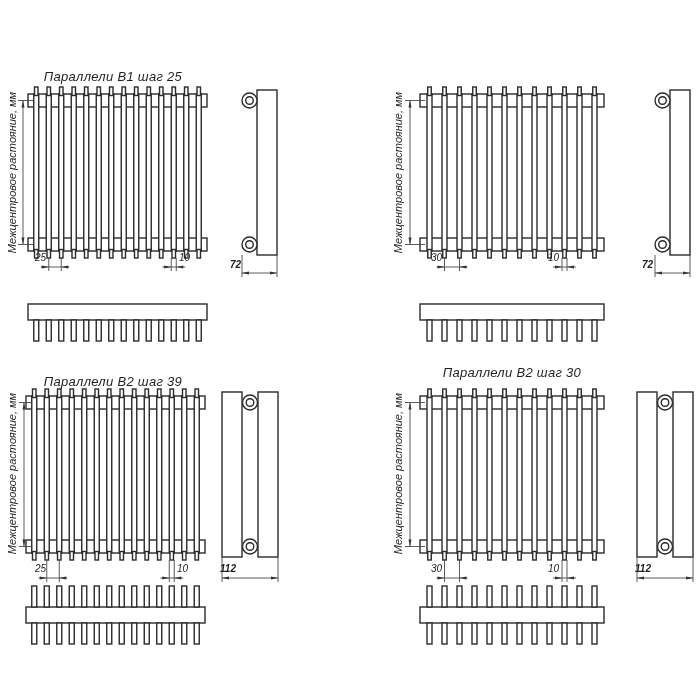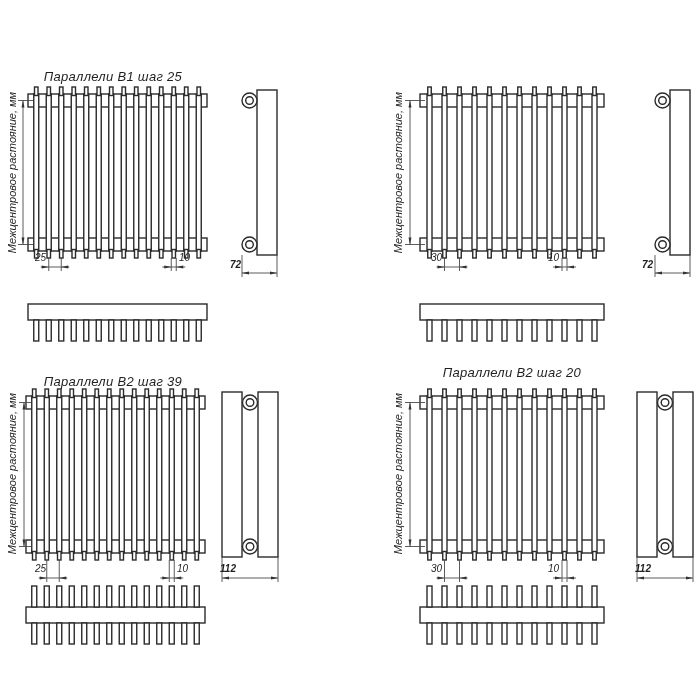--- a/index.html
+++ b/index.html
@@ -403,21 +403,21 @@
           <line x1="693" y1="557" x2="693" y2="582" stroke="#4a4a4a" stroke-width="0.9"></line>
           <line x1="637" y1="578" x2="693" y2="578" stroke="#4a4a4a" stroke-width="0.9"></line>
           <polygon points="637,578 644,579.5 644,576.5" fill="#333"></polygon>
           <polygon points="693,578 686,576.5 686,579.5" fill="#333"></polygon>
         </g>
       </g>
     </svg>
 
   <div class="t title" style="left:113px;top:70px">Параллели В1 шаг 25</div>
   <div class="t title" style="left:113px;top:375px">Параллели В2 шаг 39</div>
-  <div class="t title" style="left:512px;top:366px">Параллели В2 шаг 20</div>
+  <div class="t title" style="left:512px;top:366px">Параллели В2 шаг 30</div>
 
   <div class="t vlabel" style="left:-73px;top:166px">Межцентровое растояние, мм</div>
   <div class="t vlabel" style="left:313px;top:166px">Межцентровое растояние, мм</div>
   <div class="t vlabel" style="left:-73px;top:467px">Межцентровое растояние, мм</div>
   <div class="t vlabel" style="left:313px;top:467px">Межцентровое растояние, мм</div>
 
   <div class="t dim r" style="left:8px;top:252px;width:38px">25</div>
   <div class="t dim r" style="left:404px;top:252px;width:38px">30</div>
   <div class="t dim r" style="left:8px;top:563px;width:38px">25</div>
   <div class="t dim r" style="left:404px;top:563px;width:38px">30</div>

